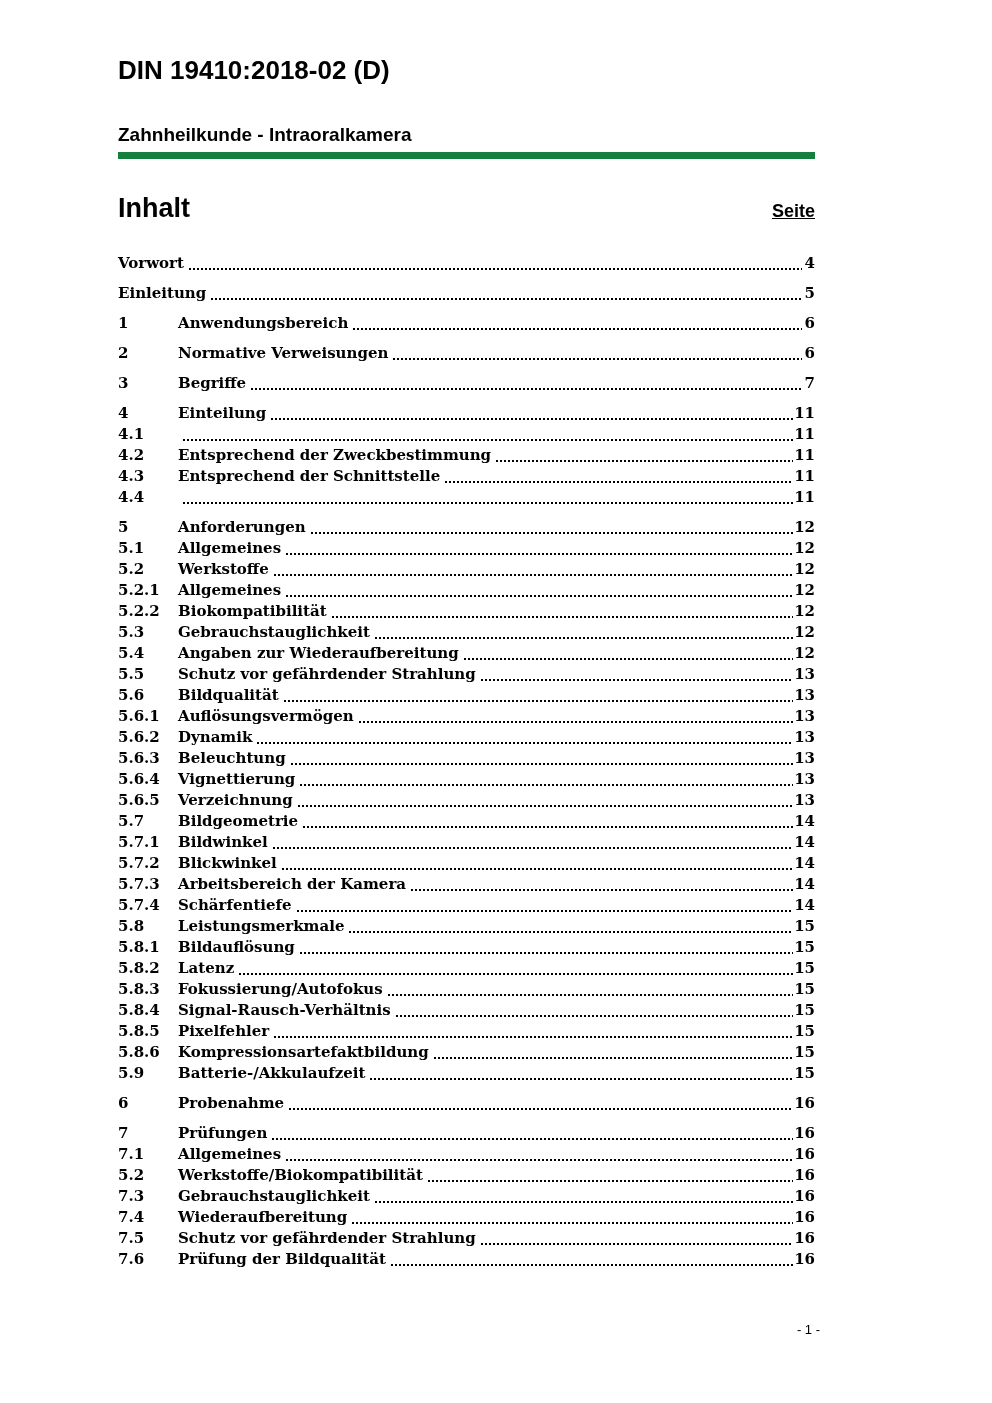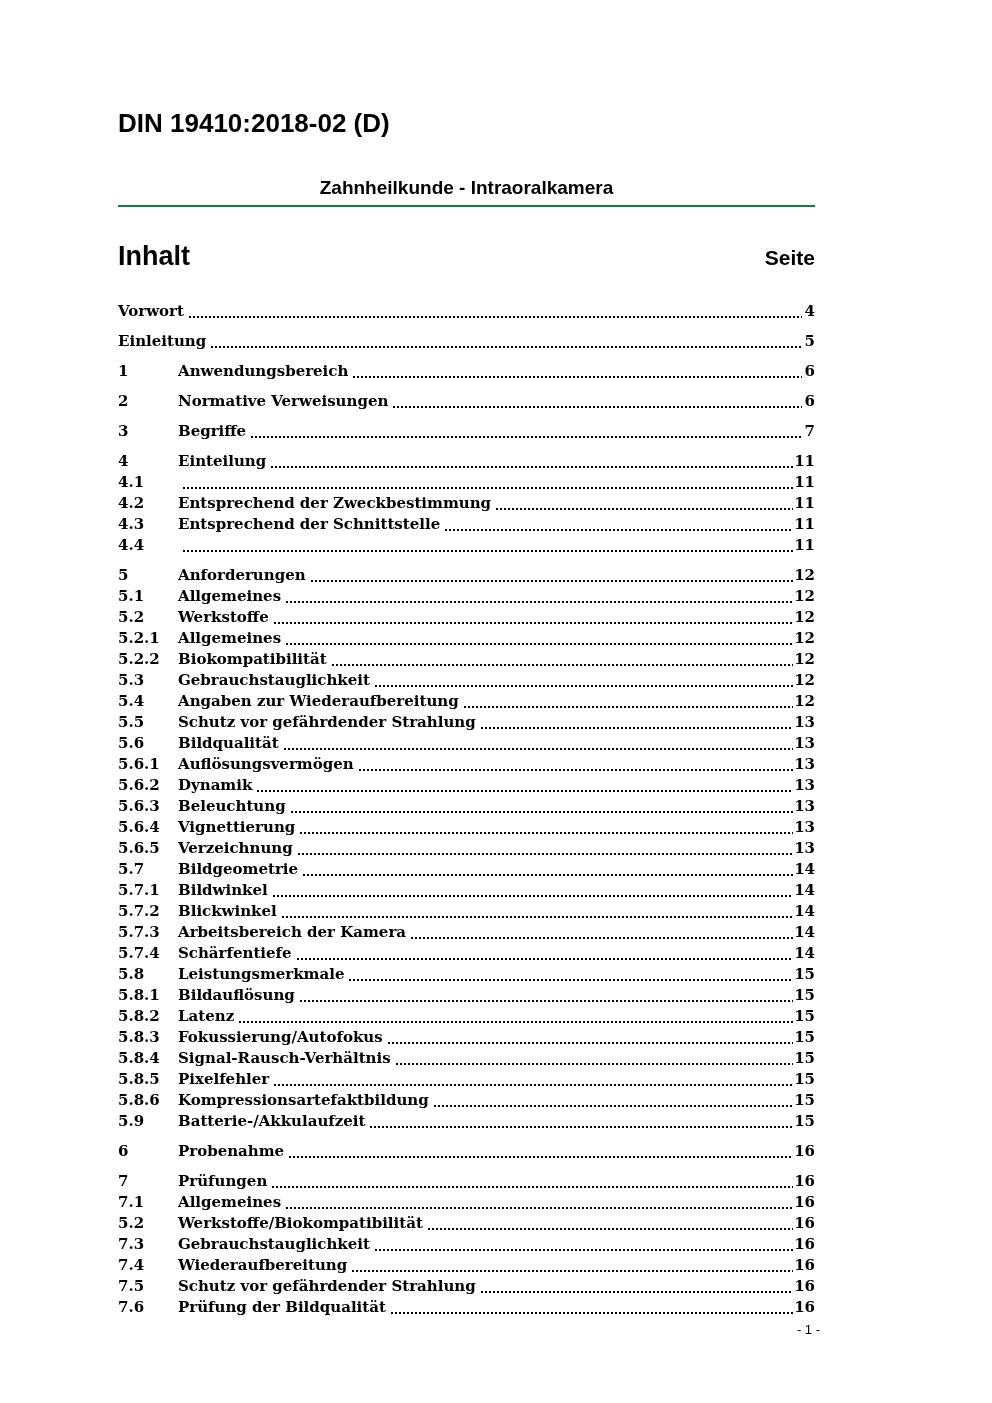--- a/index.html
+++ b/index.html
@@ -7,55 +7,55 @@
     padding: 0;
     background: #ffffff;
   }
   .page {
     position: relative;
     width: 877px;
     height: 1403px;
     background: #ffffff;
     color: #000000;
     box-sizing: border-box;
-    padding: 108px 62px 0 118px;
+    padding: 55px 62px 0 118px;
     font-family: "Liberation Sans", sans-serif;
     overflow: hidden;
   }
   .doc-number {
     font-size: 26px;
     line-height: 30px;
     font-weight: bold;
     margin: 0;
     letter-spacing: 0px;
   }
   .doc-title {
     font-size: 19px;
     line-height: 23px;
     font-weight: bold;
     margin: 38px 0 0 0;
     padding-bottom: 6px;
-    border-bottom: 2px solid #15803d;
-    text-align: center;
+    border-bottom: 7px solid #15803d;
   }
   .toc-header-row {
     margin-top: 36px;
     display: flex;
     justify-content: space-between;
     align-items: baseline;
   }
   .toc-heading {
     font-size: 27px;
     line-height: 26px;
     font-weight: bold;
     margin: 0;
   }
   .page-col-label {
-    font-size: 21px;
-    font-weight: bold;
+    font-size: 18px;
+    font-weight: bold;
+    text-decoration: underline;
   }
   .toc-list {
     margin-top: 31px;
   }
   .toc-row {
     display: flex;
     align-items: flex-end;
     height: 21px;
     line-height: 21px;
     font-family: "DejaVu Serif", "Liberation Serif", serif;

